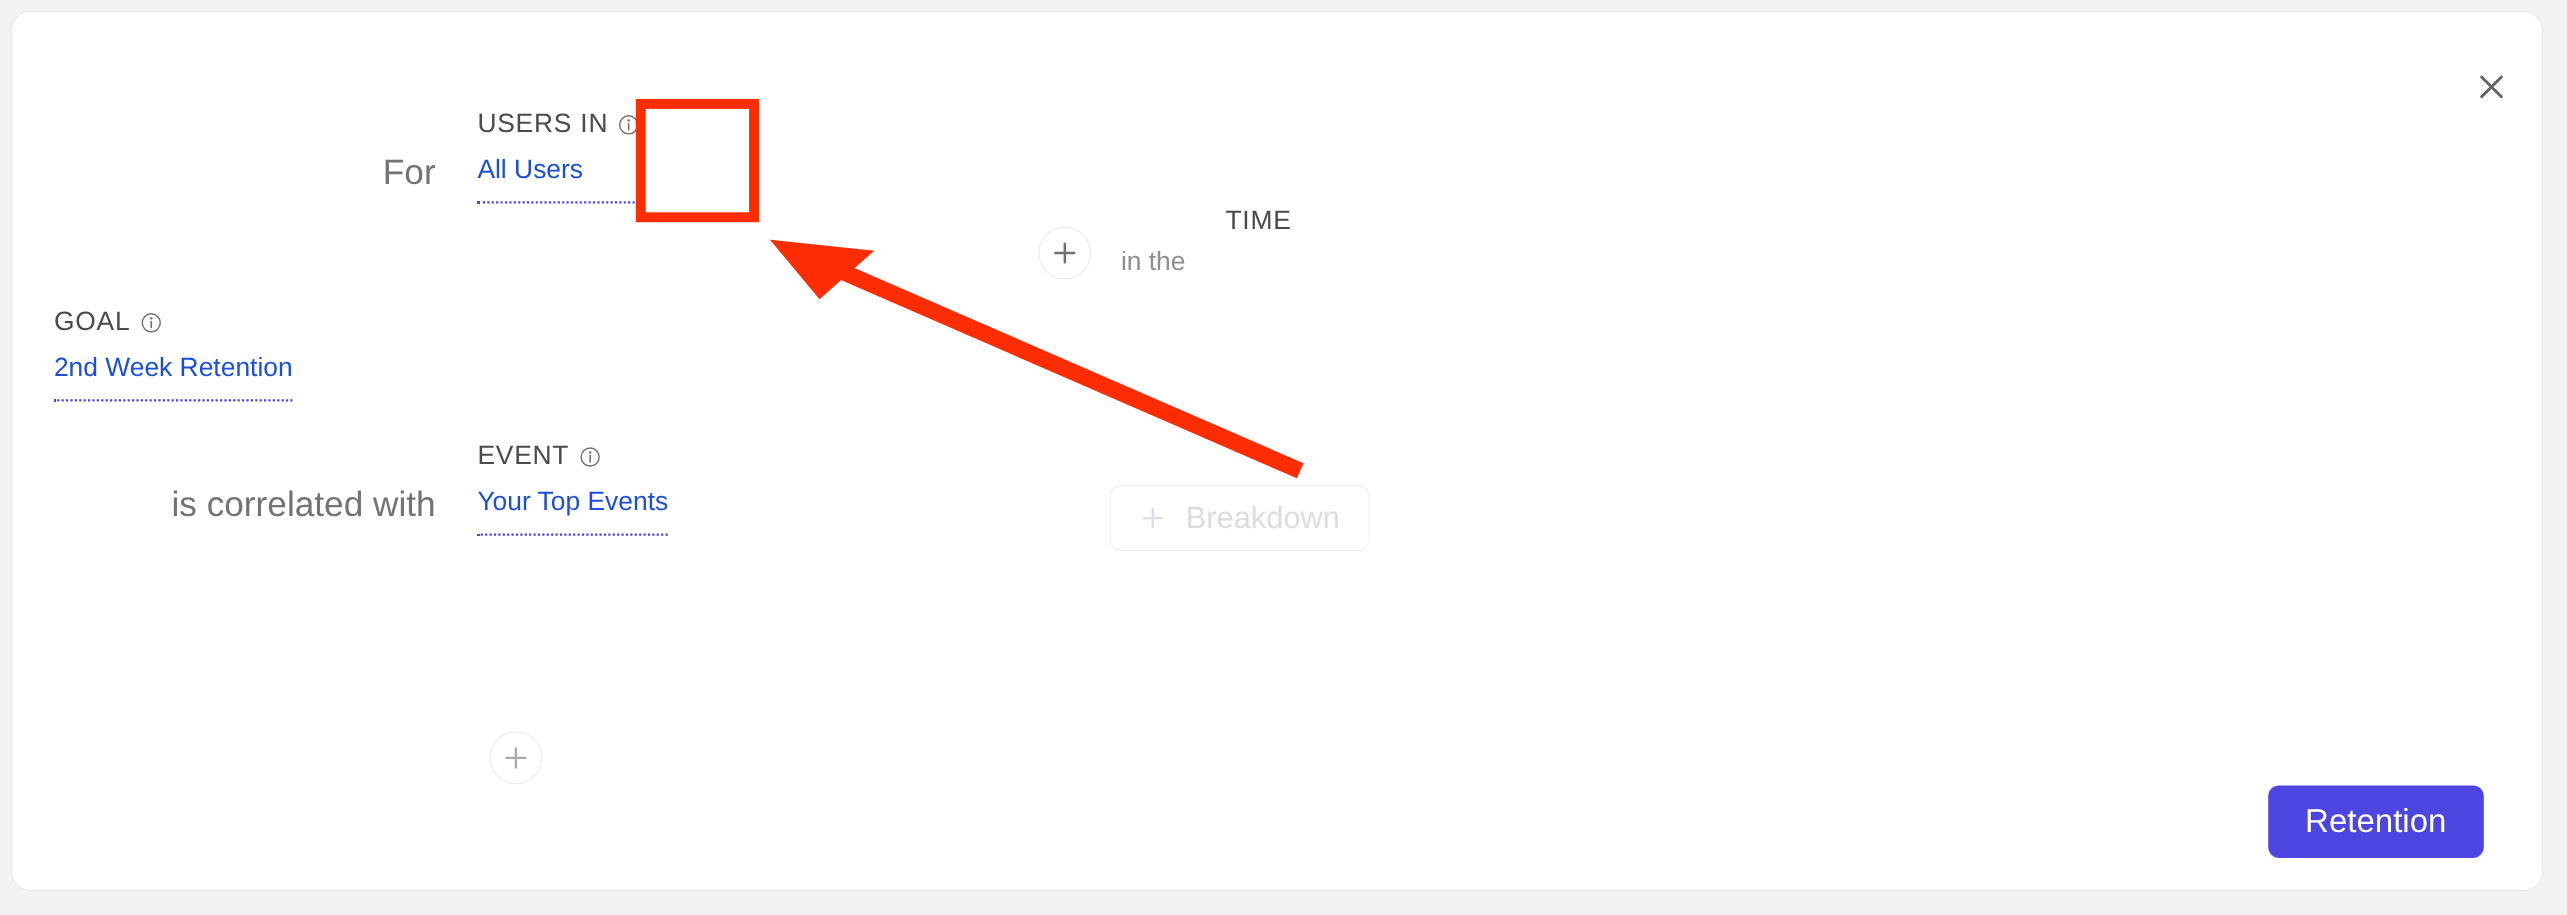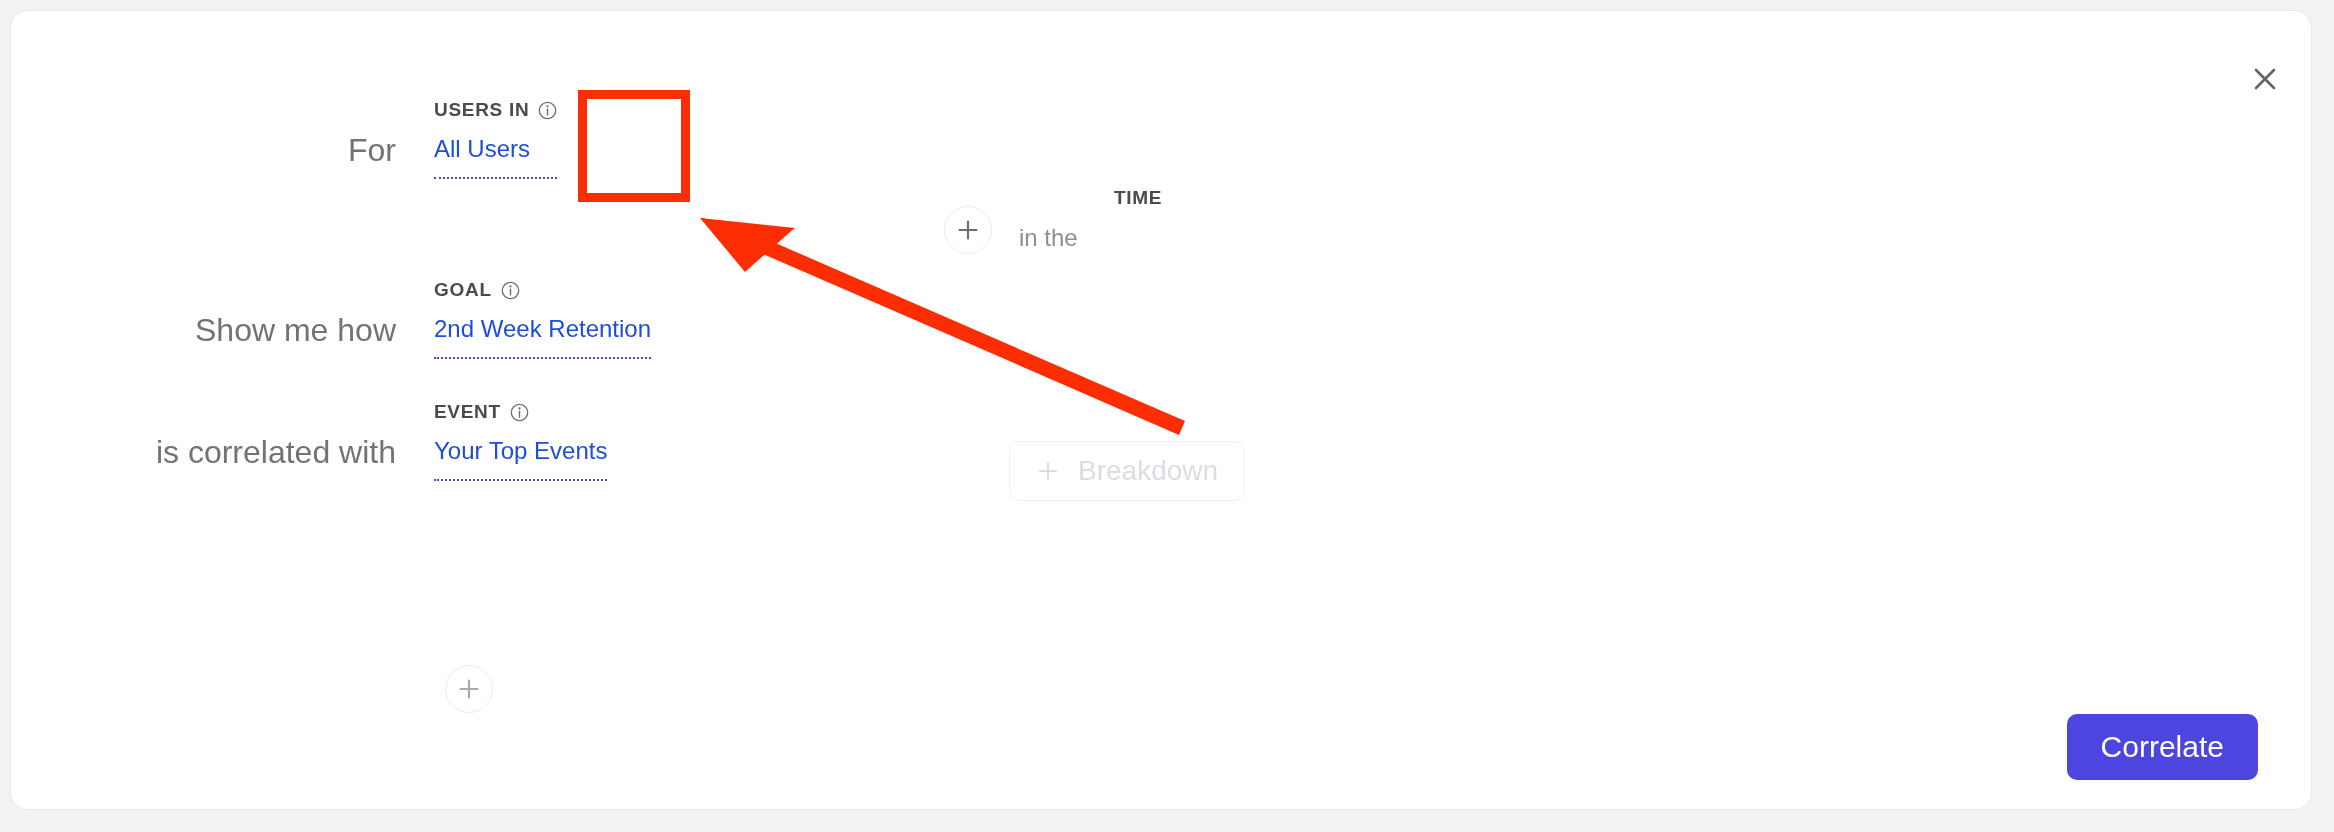--- a/index.html
+++ b/index.html
@@ -74,22 +74,22 @@
     display: flex;
     flex-direction: column;
     position: relative;
   }
 
   .field-label {
     display: flex;
     align-items: center;
     gap: 9px;
     color: #4a4a4f;
-    font-size: 19px;
-    font-weight: bold;
+    font-size: 24px;
+    font-weight: normal;
     letter-spacing: 0.7px;
     margin-bottom: 8px;
     white-space: nowrap;
   }
 
   .info-icon {
     width: 19px;
     height: 19px;
     display: inline-block;
   }
@@ -252,21 +252,20 @@
 
         <div class="time-group">
           <div class="field-label">
             <span>TIME</span>
           </div>
         </div>
       </div>
     </div>
 
     <div class="row row-goal">
-      <div class="prefix">Show me how</div>
 
       <div class="field-group">
         <div class="field-label">
           <span>GOAL</span>
           <span class="info-icon">
             <svg width="19" height="19" viewBox="0 0 19 19">
               <circle cx="9.5" cy="9.5" r="8.2" fill="none" stroke="#6e6e73" stroke-width="1.3"></circle>
               <circle cx="9.5" cy="5.4" r="1.1" fill="#6e6e73"></circle>
               <path d="M9.5 8.2 L9.5 14" stroke="#6e6e73" stroke-width="1.4" stroke-linecap="round"></path>
             </svg>
@@ -304,21 +303,21 @@
     </div>
 
     <div class="circle-add bottom-add">
       <span>
         <svg width="24" height="24" viewBox="0 0 24 24">
           <path d="M12 3.5 L12 20.5 M3.5 12 L20.5 12" stroke="#a9a9ae" stroke-width="2.2" stroke-linecap="round"></path>
         </svg>
       </span>
     </div>
 
-    <button class="correlate-btn">Correlate</button>
+    <button class="correlate-btn">Retention</button>
   </div>
 
   <div class="annot-rect"></div>
   <svg class="annot-arrow" viewBox="0 0 2334 832">
     <line x1="1182" y1="428" x2="745" y2="238" stroke="#fc2c03" stroke-width="15"></line>
     <polygon points="700,218 790,232 745,272" fill="#fc2c03"></polygon>
     <polygon points="700,218 795,228 752,262" fill="#fc2c03"></polygon>
   </svg>
 
 </div>

